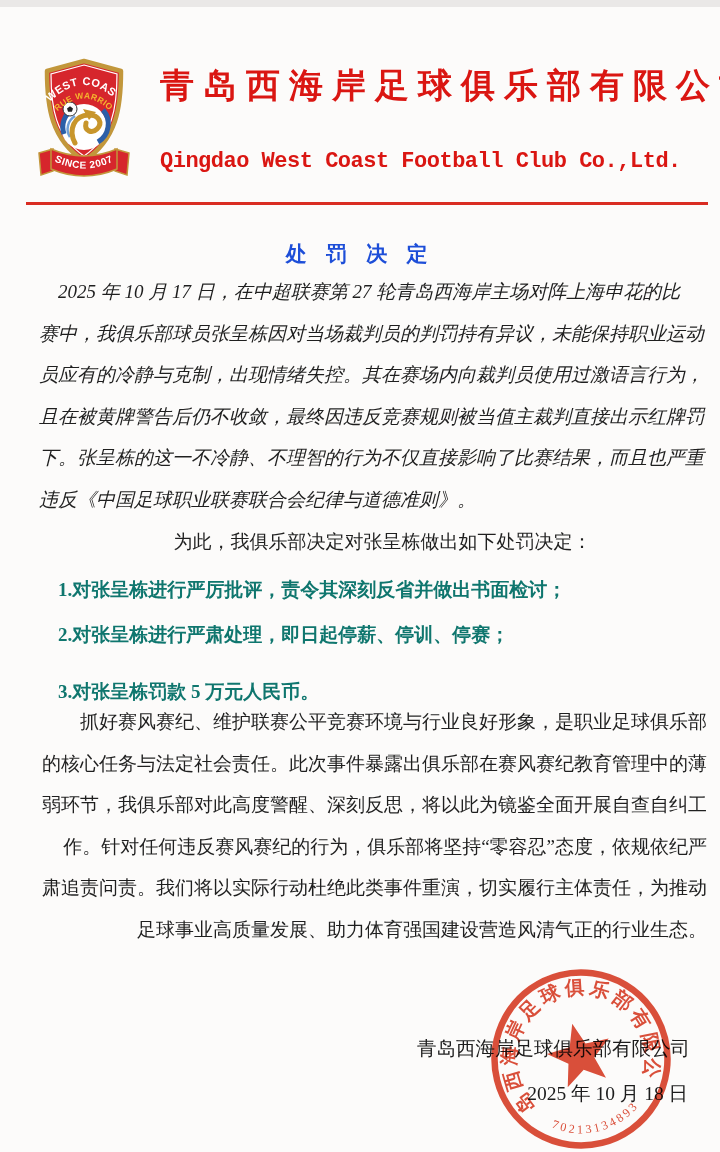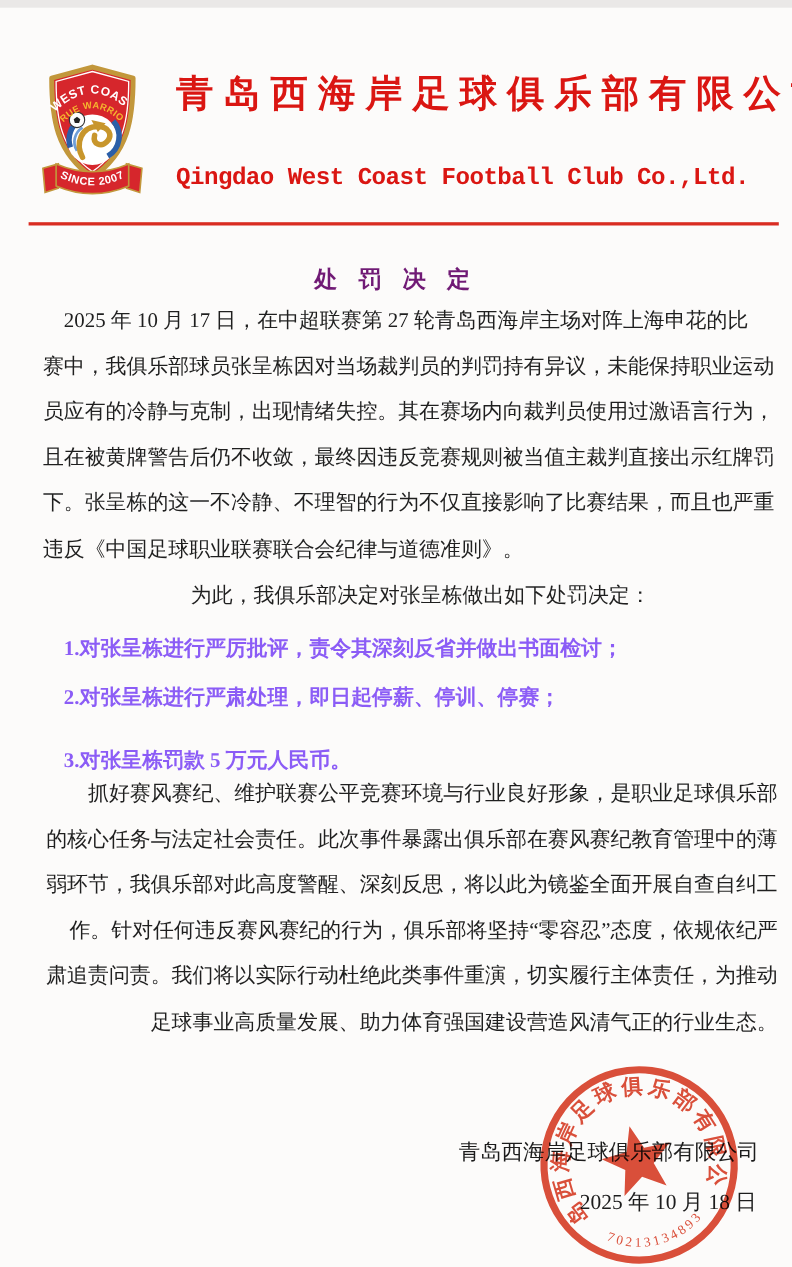--- a/index.html
+++ b/index.html
@@ -18,30 +18,30 @@
   }
   .title-en{
     position:absolute;left:160px;top:147px;width:560px;text-align:left;
     font-family:"Liberation Mono","DejaVu Sans Mono",monospace;
     font-size:22px;font-weight:bold;letter-spacing:-0.5px;line-height:30px;
     color:var(--red);white-space:nowrap;
   }
   .red-rule{position:absolute;left:26px;top:202px;width:682px;height:3px;background:var(--rule);}
   .doc-title{
     position:absolute;left:0;top:240px;width:720px;text-align:center;
-    font-size:21px;font-weight:bold;letter-spacing:7px;line-height:28px;color:#701a75;
+    font-size:21px;font-weight:bold;letter-spacing:7px;line-height:28px;color:#1d4ed8;
   }
   .para{
     position:absolute;left:39px;width:668px;
     font-size:19px;line-height:41.6px;
     white-space:pre-line;text-indent:19px;text-align:left;
   }
-  .p1{top:271px;}
+  .p1{top:271px;font-style:italic;}
   .p2{top:521px;text-align:center;}
-  .decision{font-weight:bold;color:#8b5cf6;}
+  .decision{font-weight:bold;color:#0f766e;}
   .d1{top:569px;} .d2{top:614px;} .d3{top:671px;}
   .p3{top:701px;text-align:right;}
   .sig{
     position:absolute;right:30px;text-align:right;
     font-size:19.5px;line-height:30px;white-space:nowrap;color:#1c1c1c;
   }
   .sig-company{top:1034px;}
   .sig-date{top:1079px;right:32px;}
   .stamp{
     position:absolute;left:488px;top:966px;width:186px;height:186px;

